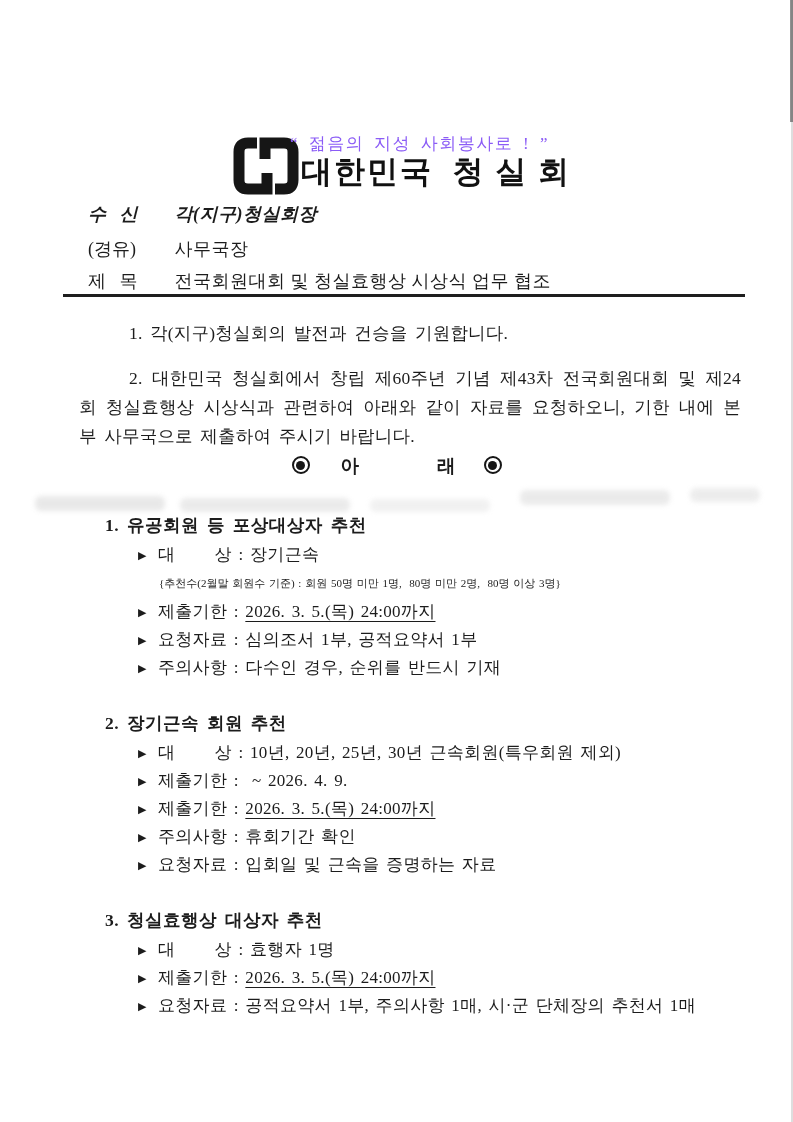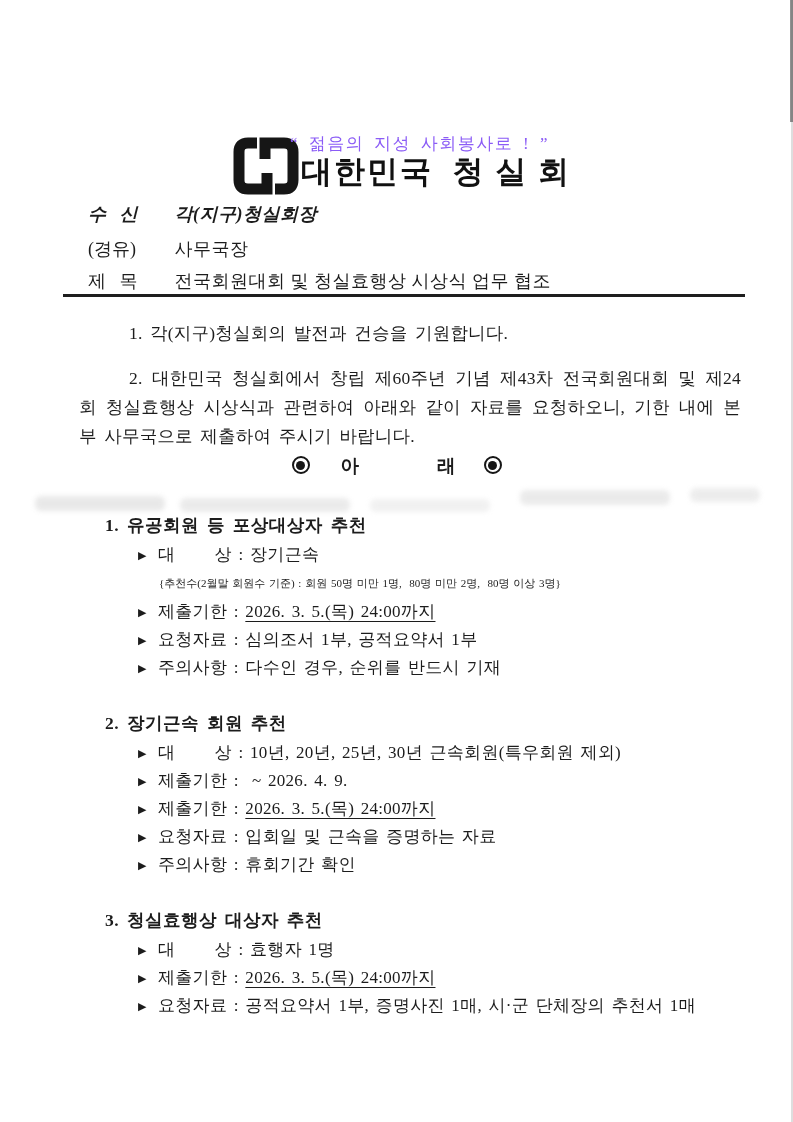--- a/index.html
+++ b/index.html
@@ -171,34 +171,34 @@
       <div class="item">
         <span class="blt">▶</span><span class="lbl">대      상 : </span><span class="val">10년, 20년, 25년, 30년 근속회원(특우회원 제외)</span>
       </div>
       <div class="item">
         <span class="blt">▶</span><span class="lbl">제출기한 : </span><span class="val"> ~ 2026. 4. 9.</span>
       </div>
       <div class="item">
         <span class="blt">▶</span><span class="lbl">제출기한 : </span><span class="val u">2026. 3. 5.(목) 24:00까지</span>
       </div>
       <div class="item">
+        <span class="blt">▶</span><span class="lbl">주의사항 : </span><span class="val">휴회기간 확인</span>
+      </div>
+      <div class="item">
         <span class="blt">▶</span><span class="lbl">요청자료 : </span><span class="val">입회일 및 근속을 증명하는 자료</span>
-      </div>
-      <div class="item">
-        <span class="blt">▶</span><span class="lbl">주의사항 : </span><span class="val">휴회기간 확인</span>
       </div>
     </div>
 
     <div class="section">
       <div class="sec-heading pre">3. 청실효행상 대상자 추천</div>
       <div class="item">
         <span class="blt">▶</span><span class="lbl">대      상 : </span><span class="val">효행자 1명</span>
       </div>
       <div class="item">
         <span class="blt">▶</span><span class="lbl">제출기한 : </span><span class="val u">2026. 3. 5.(목) 24:00까지</span>
       </div>
       <div class="item">
-        <span class="blt">▶</span><span class="lbl">요청자료 : </span><span class="val">공적요약서 1부, 증명사진 1매, 시·군 단체장의 추천서 1매</span>
+        <span class="blt">▶</span><span class="lbl">요청자료 : </span><span class="val">공적요약서 1부, 주의사항 1매, 시·군 단체장의 추천서 1매</span>
       </div>
     </div>
 
   </div>
 </div>
 
 </body></html>

